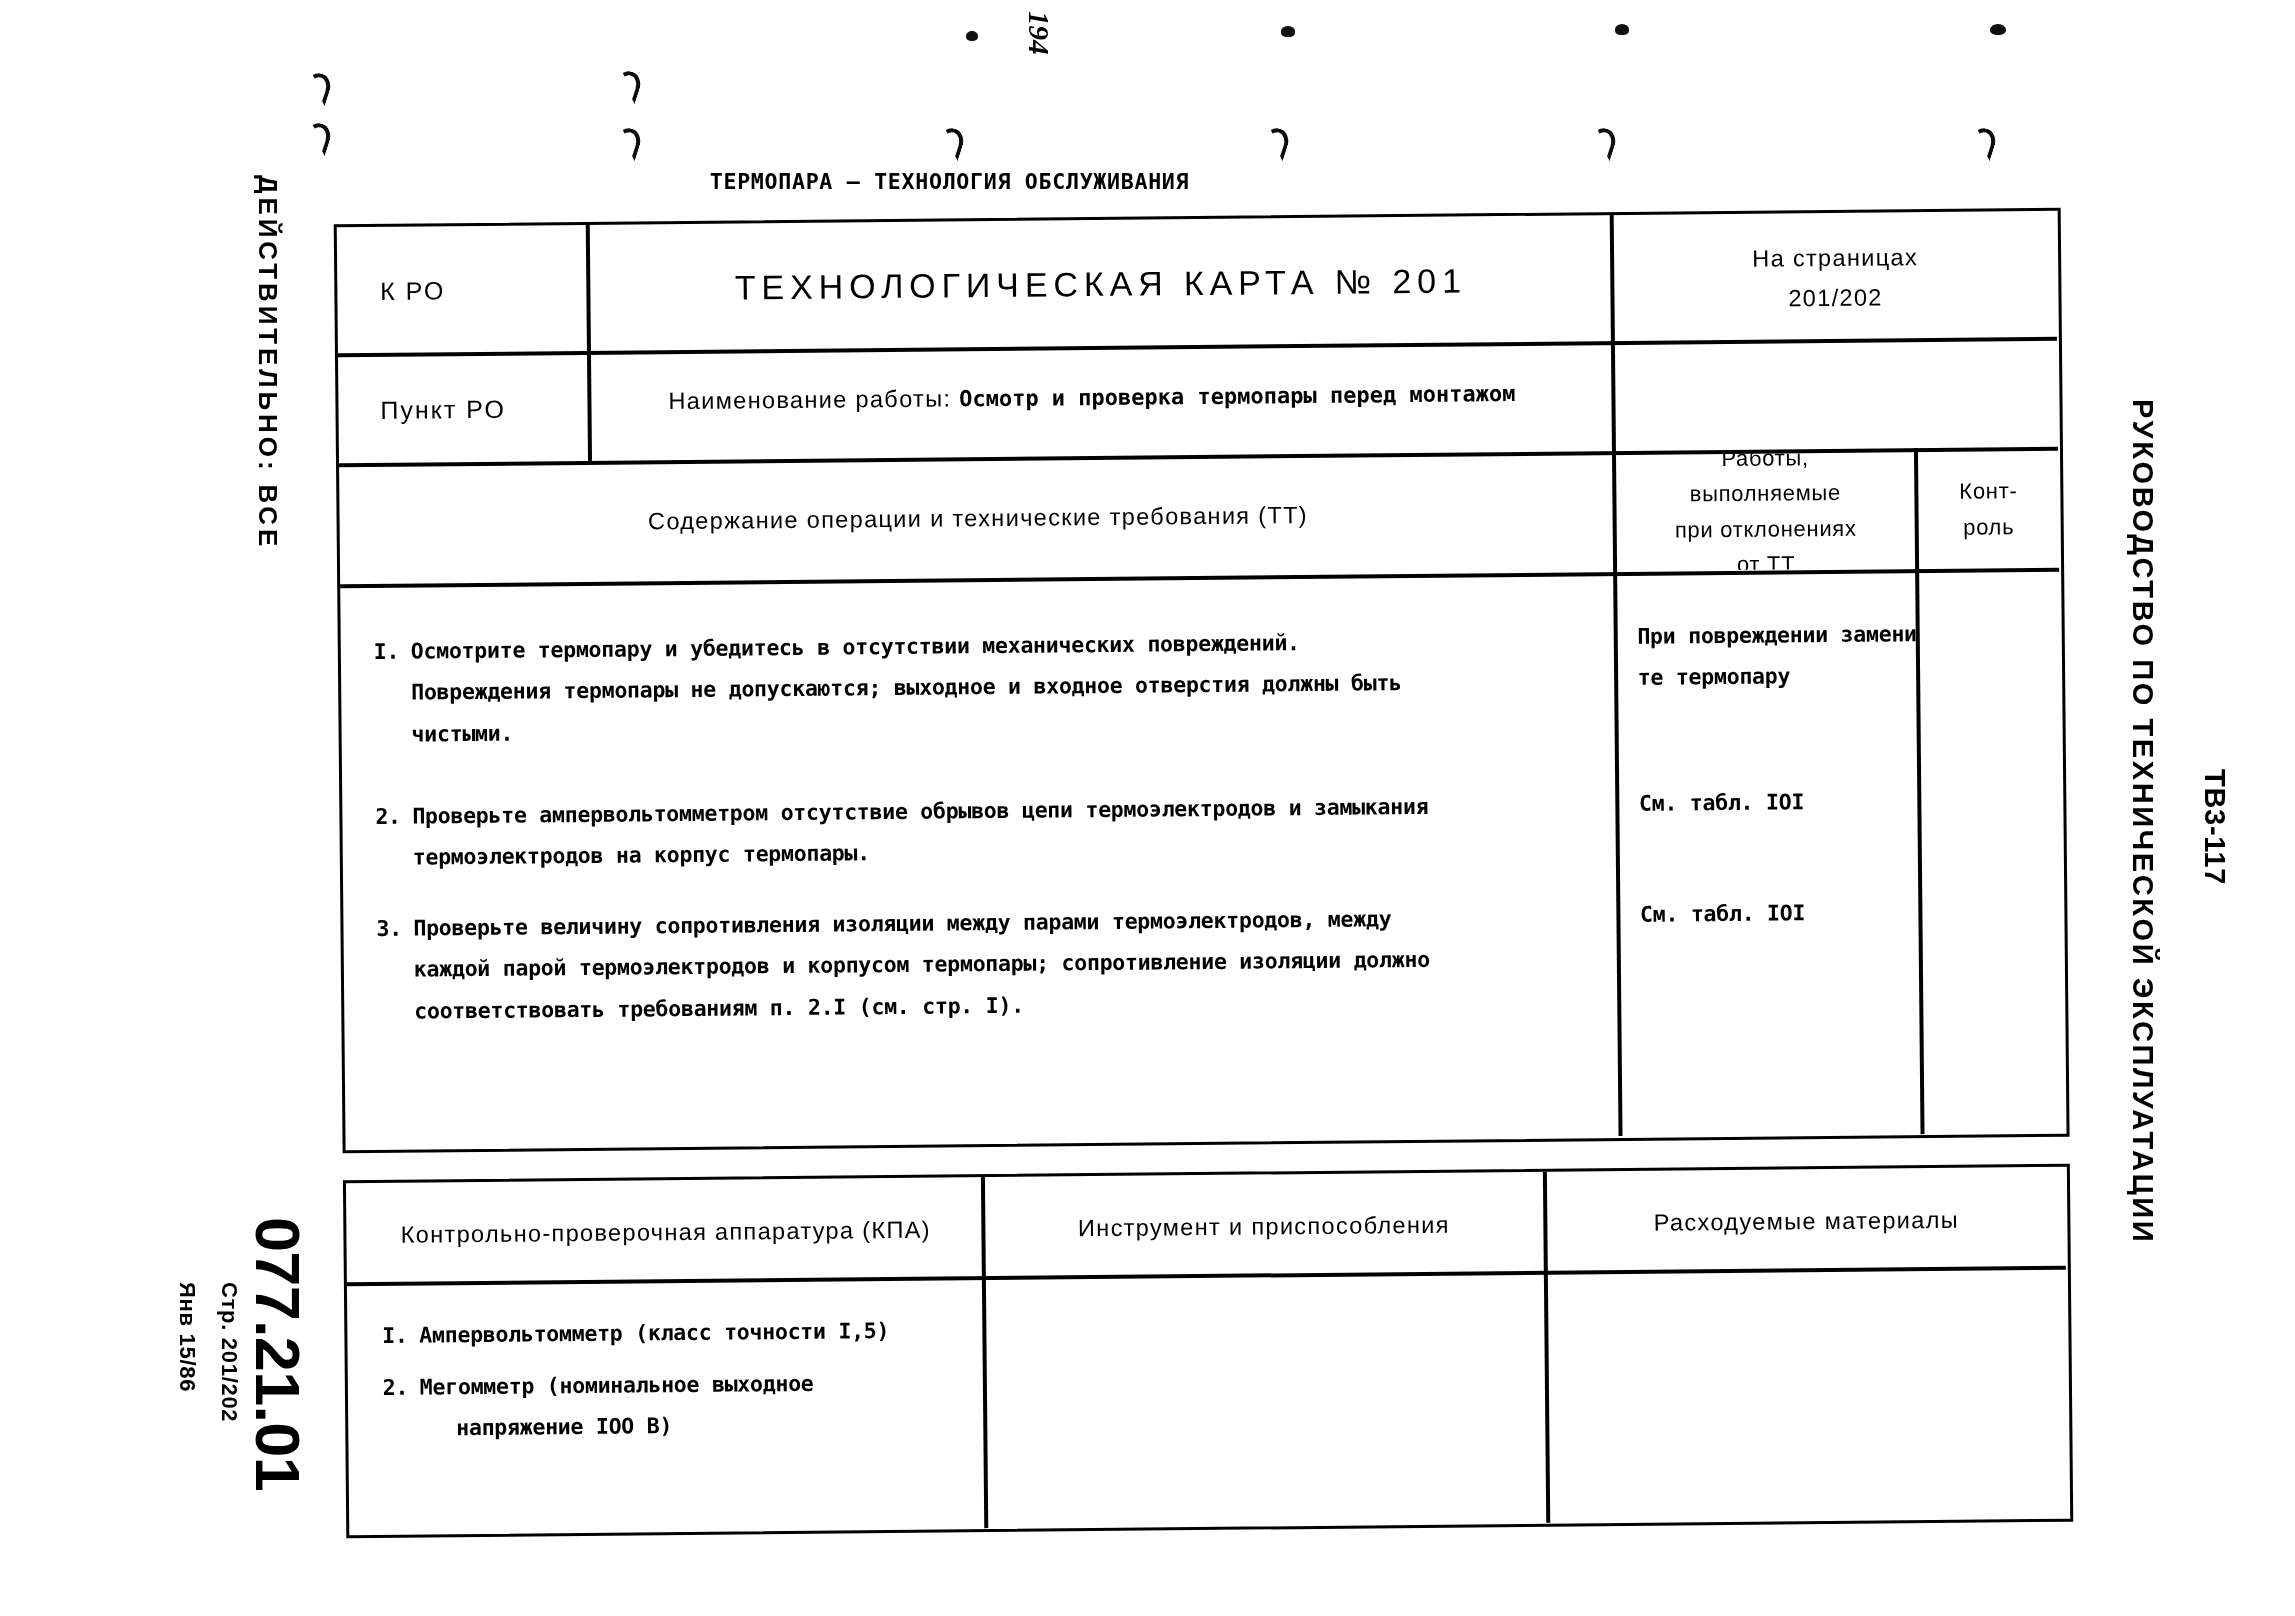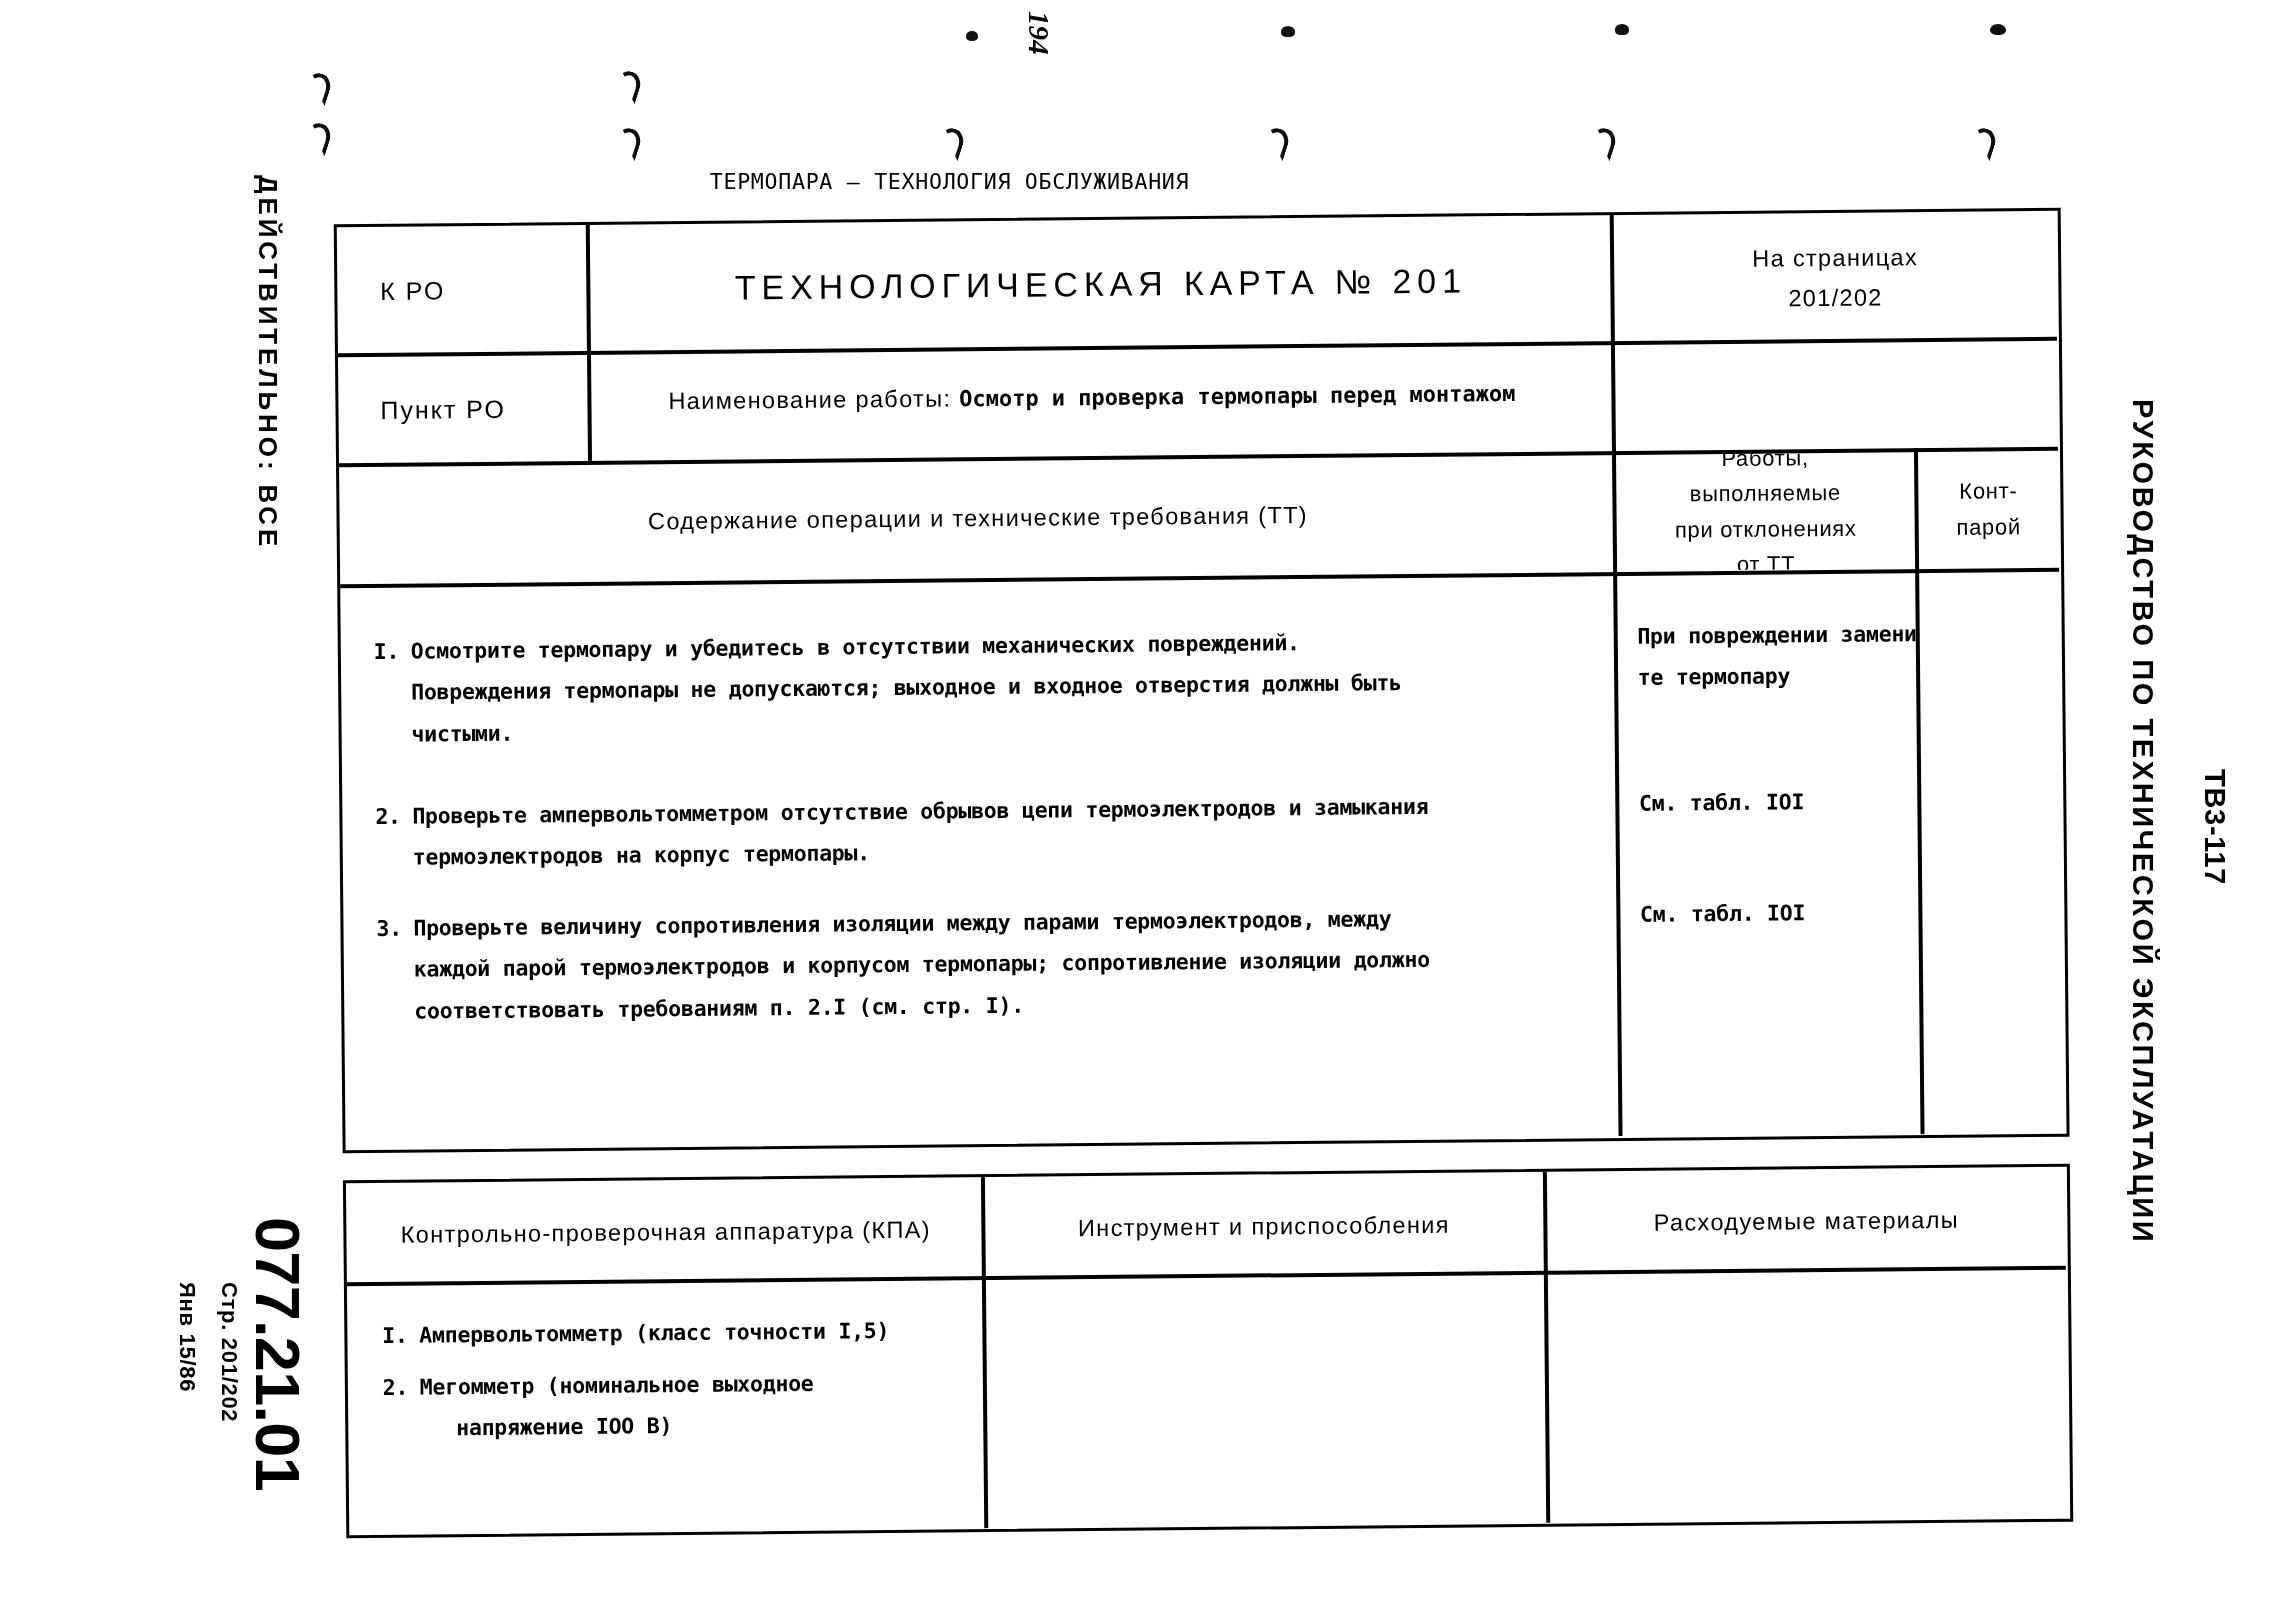--- a/index.html
+++ b/index.html
@@ -104,21 +104,21 @@
 
   
   #running-head {
     position: absolute;
     left: 0;
     top: 169px;
     width: 1899px;
     text-align: center;
     font-family: "DejaVu Sans Mono", monospace;
     font-size: 21.6px;
-    font-weight: 400;
+    font-weight: 700;
     letter-spacing: 0.7px;
   }
 
   
   #card {
     position: absolute;
     left: 340px;
     top: 216px;
     width: 1727px;
     height: 1315px;
@@ -319,21 +319,21 @@
           <div>Работы,</div>
           <div>выполняемые</div>
           <div>при отклонениях</div>
           <div>от ТТ</div>
         </div>
       </div>
 
       <div class="cell center-txt" style="left:1579px;top:239px;width:140px;height:117px;">
         <div class="colhead-small">
           <div>Конт-</div>
-          <div>парой</div>
+          <div>роль</div>
         </div>
       </div>
 
       <div class="cell typed" style="left:3.9px;top:360px;width:1269px;height:565px;">
 
         <div class="op-item" style="top:44px;">
           <span class="num">I.</span>
           <div class="body">Осмотрите термопару и убедитесь в отсутствии механических повреждений.</div>
           <div class="cont">Повреждения термопары не допускаются; выходное и входное отверстия должны быть</div>
           <div class="cont">чистыми.</div>

